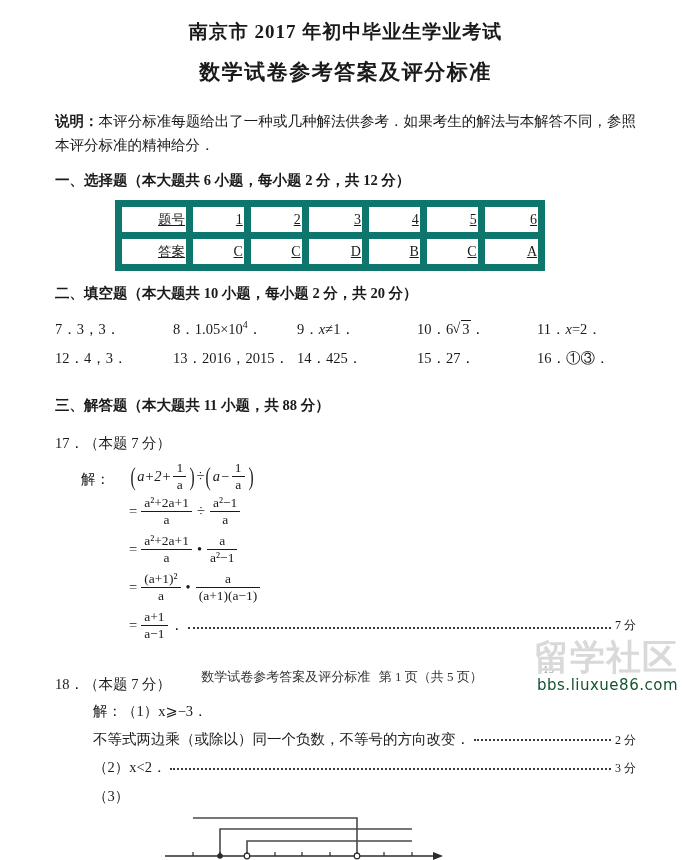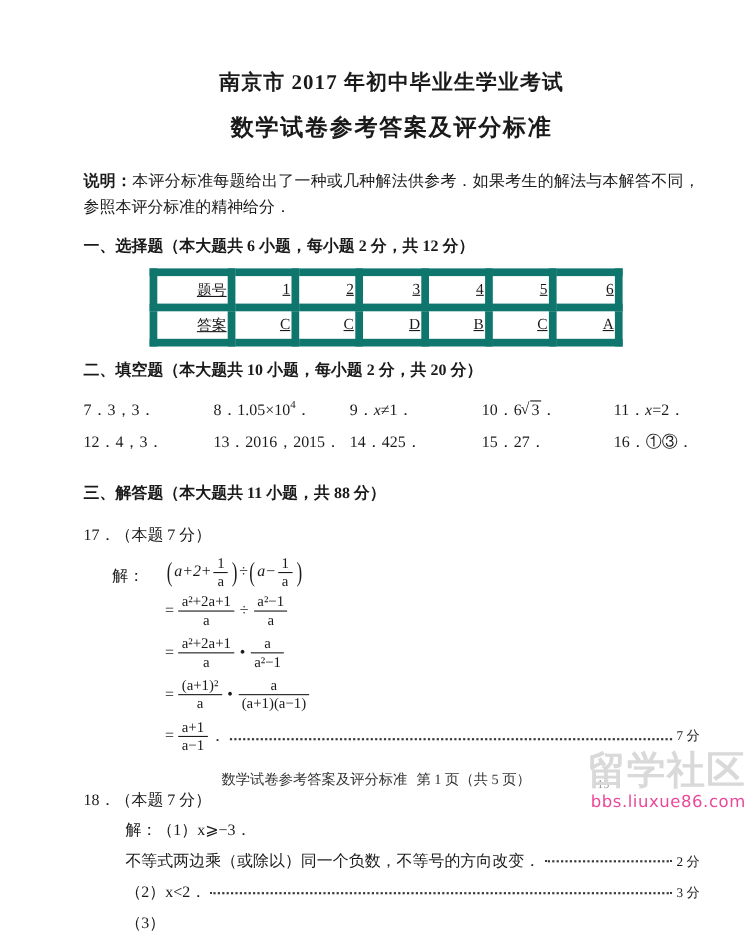--- a/index.html
+++ b/index.html
@@ -13,22 +13,21 @@
     font-family: "Liberation Serif", "DejaVu Serif", serif;
     color: #1a1a1a;
     position: relative;
     overflow: hidden;
   }
   .page {
     position: relative;
     width: 684px;
     height: 708px;
     box-sizing: border-box;
-    padding: 14px 48px 0 76px;
-    margin-top: 44px;
+    padding: 14px 48px 0 55px;
   }
 
   
   .title-main {
     text-align: center;
     font-size: 19px;
     font-weight: bold;
     letter-spacing: 1px;
     margin: 4px 0 0 0;
     line-height: 1.5;
@@ -212,21 +211,21 @@
     margin-left: 110px;
     margin-top: 2px;
   }
   svg.numline { display: block; }
 
   
   .footer {
     position: absolute;
     left: 0;
     right: 0;
-    bottom: 34px;
+    bottom: 22px;
     text-align: center;
     font-size: 13px;
     font-family: "DejaVu Sans", "Liberation Sans", sans-serif;
     color: #333;
   }
   .footer .tail {
     font-family: "Liberation Serif", serif;
   }
 
   
@@ -248,21 +247,21 @@
     color: #d9d9d9;
     font-family: "DejaVu Sans", "Liberation Sans", sans-serif;
     line-height: 1;
     white-space: nowrap;
   }
   .wm-url {
     position: absolute;
     right: 4px;
     bottom: 8px;
     font-size: 15px;
-    color: #ec4899;
+    color: #14532d;
     font-family: "DejaVu Sans", "Liberation Sans", sans-serif;
     letter-spacing: 0.5px;
     white-space: nowrap;
   }
   .page-num-faint {
     position: absolute;
     right: 130px;
     bottom: 33px;
     font-size: 11px;
     color: #9a9a9a;

